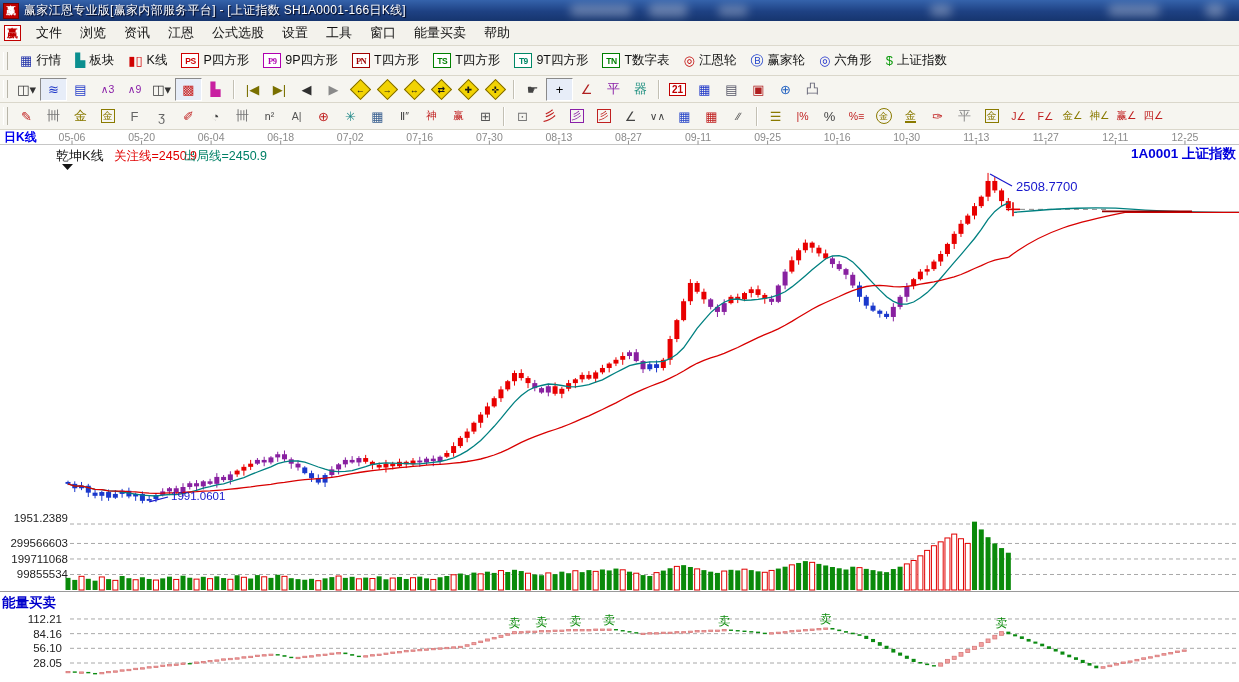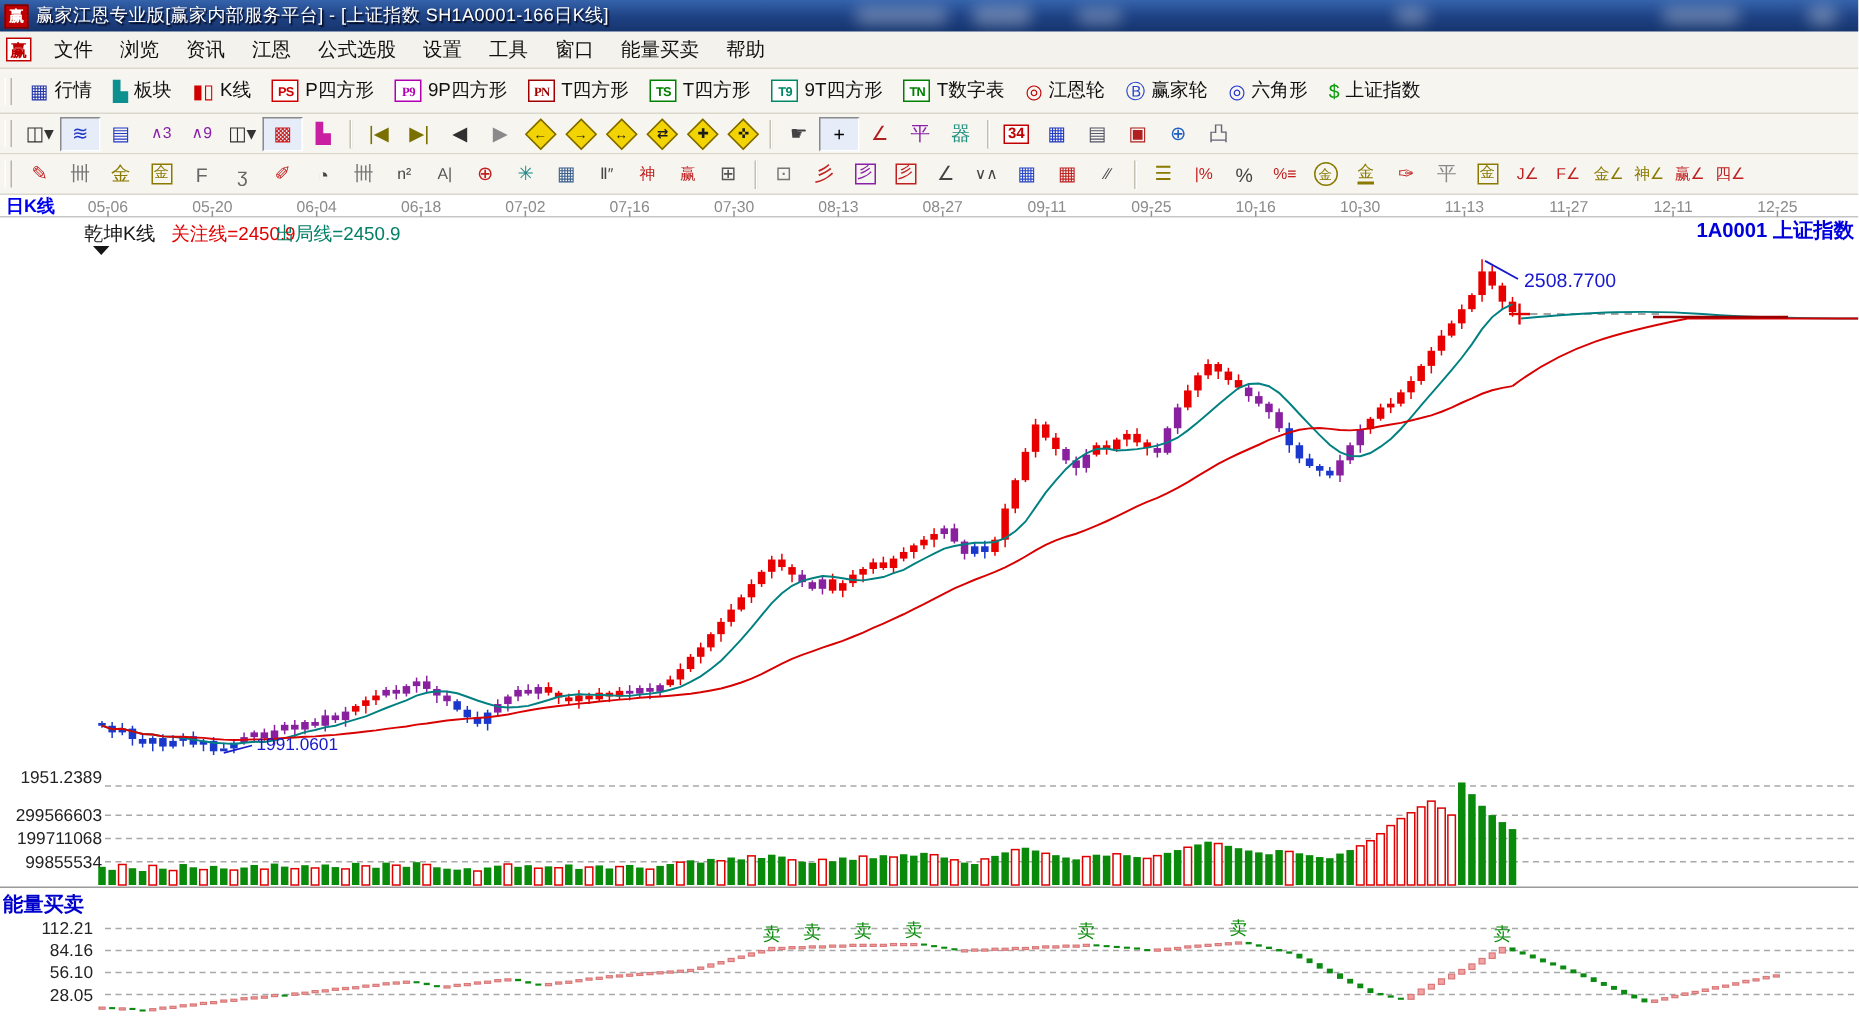--- a/index.html
+++ b/index.html
@@ -170,21 +170,21 @@
         </div>
       </div>
       <div class="tool-sep"></div>
       <div class="tool-btn" style="color: rgb(68, 68, 68);">☛</div>
       <div class="tool-btn pressed" style="color: rgb(0, 0, 0);">+</div>
       <div class="tool-btn" style="color: rgb(176, 32, 32);">∠</div>
       <div class="tool-btn" style="color: rgb(138, 32, 168);">平</div>
       <div class="tool-btn" style="color: rgb(32, 144, 128);">器</div>
       <div class="tool-sep"></div>
       <div class="tool-btn">
-        <span class="boxed21">34</span>
+        <span class="boxed21">21</span>
       </div>
       <div class="tool-btn" style="color: rgb(32, 56, 200);">▦</div>
       <div class="tool-btn" style="color: rgb(85, 85, 102);">▤</div>
       <div class="tool-btn" style="color: rgb(176, 32, 32);">▣</div>
       <div class="tool-btn" style="color: rgb(32, 96, 192);">⊕</div>
       <div class="tool-btn" style="color: rgb(102, 102, 119);">凸</div>
     </div>
 </div>
 
 <div class="toolbar icons">

